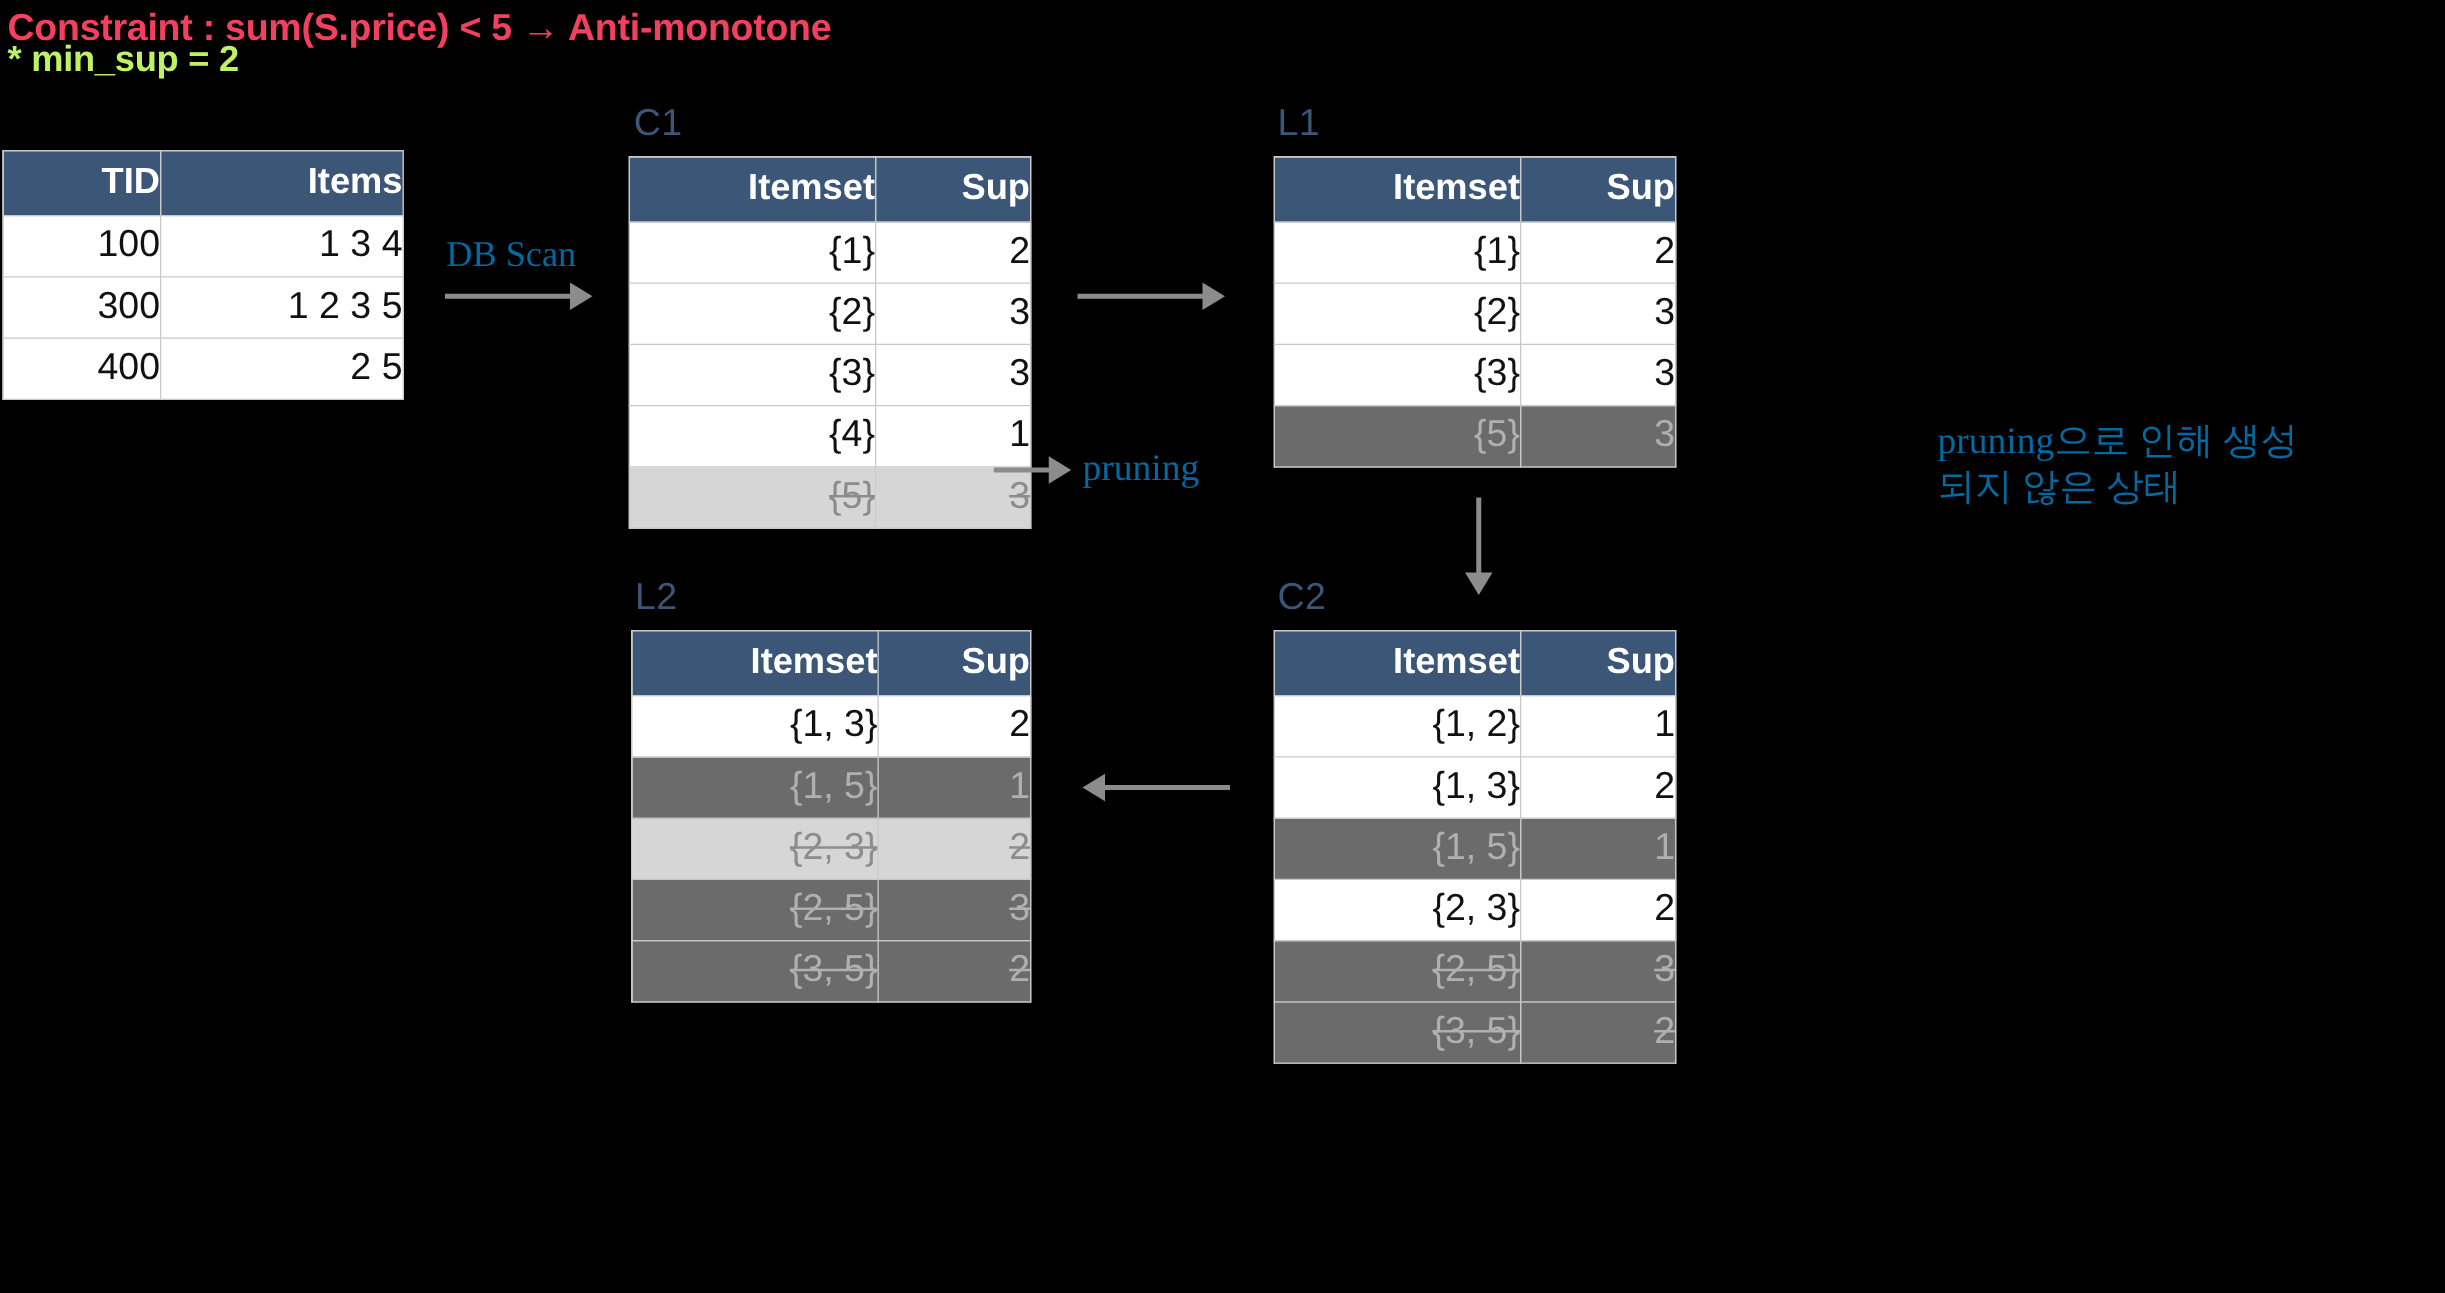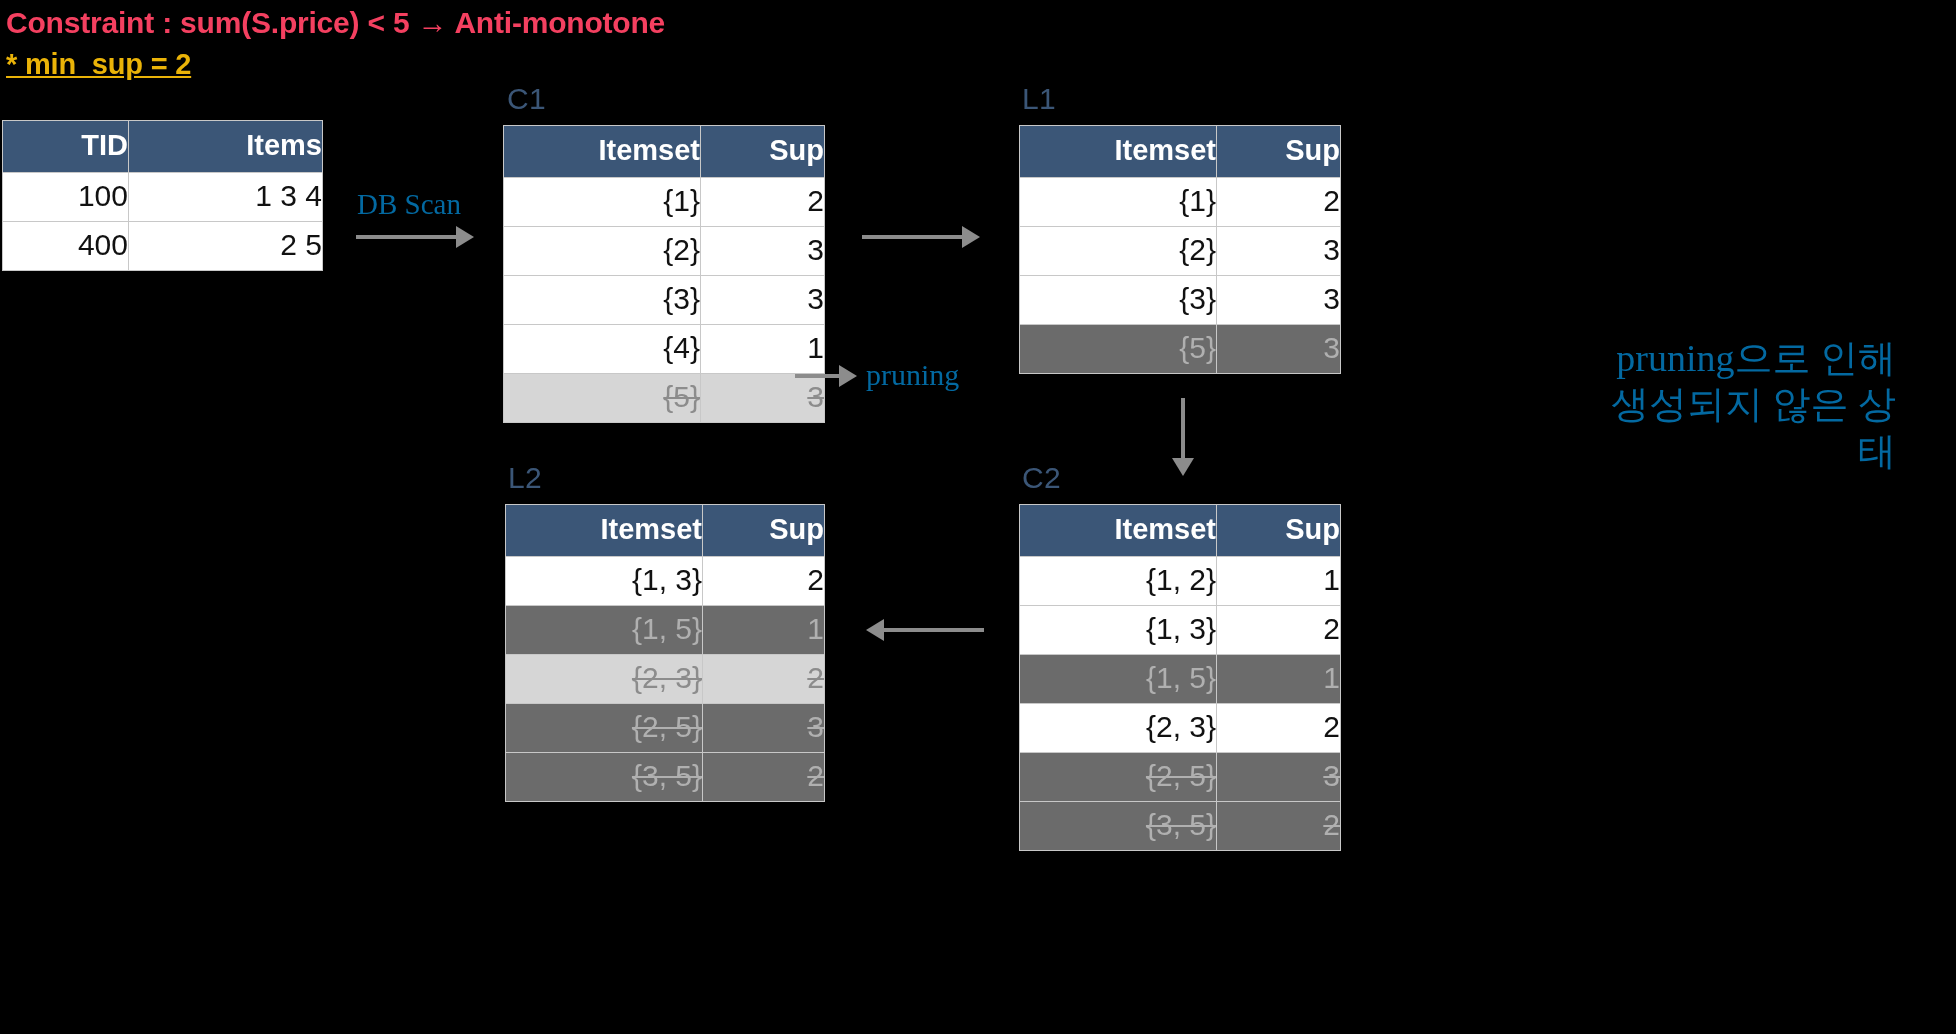--- a/index.html
+++ b/index.html
@@ -23,24 +23,23 @@
     letter-spacing: -0.2px;
   }
   #note-constraint {
     left: 6px;
     top: 6px;
     font-size: 30px;
     color: #f44060;
   }
   #note-minsup {
     left: 6px;
-    top: 48px;
+    top: 32px;
     font-size: 29px;
-    color: #eab308;
-    text-decoration: underline;
+    color: #bef264;
   }
 
   
   .caption {
     position: absolute;
     font-size: 30px;
     color: #3b5677;
     font-weight: 400;
     letter-spacing: 0.3px;
   }
@@ -153,25 +152,25 @@
   
   .free-label {
     position: absolute;
     color: #0369a1;
     white-space: nowrap;
     font-family: Liberation Serif, serif;
   }
   #label-dbscan { left: 357px; top: 188px; font-size: 29px; }
   #label-pruning { left: 866px; top: 358px; font-size: 30px; }
   #label-korean-note {
-    left: 1586px;
+    left: 1550px;
     top: 335px;
-    font-size: 38px;
+    font-size: 30px;
     line-height: 1.22;
-    text-align: right;
+    text-align: left;
     width: 310px;
     white-space: normal;
   }
 
   #caption-c1 { left: 507px; top: 82px; }
   #caption-l1 { left: 1022px; top: 82px; }
   #caption-c2 { left: 1022px; top: 461px; }
   #caption-l2 { left: 508px; top: 461px; }
 </style>
 </head>
@@ -186,20 +185,24 @@
         <th>TID</th>
         <th>Items</th>
       </tr>
     </thead>
     <tbody>
       <tr>
         <td>100</td>
         <td>1 3 4</td>
       </tr>
       <tr>
+        <td>300</td>
+        <td>1 2 3 5</td>
+      </tr>
+      <tr>
         <td>400</td>
         <td>2 5</td>
       </tr>
     </tbody>
   </table>
 
 <div class="caption" id="caption-c1">C1</div>
 <table class="tbl" id="table-c1">
     <thead>
       <tr>

